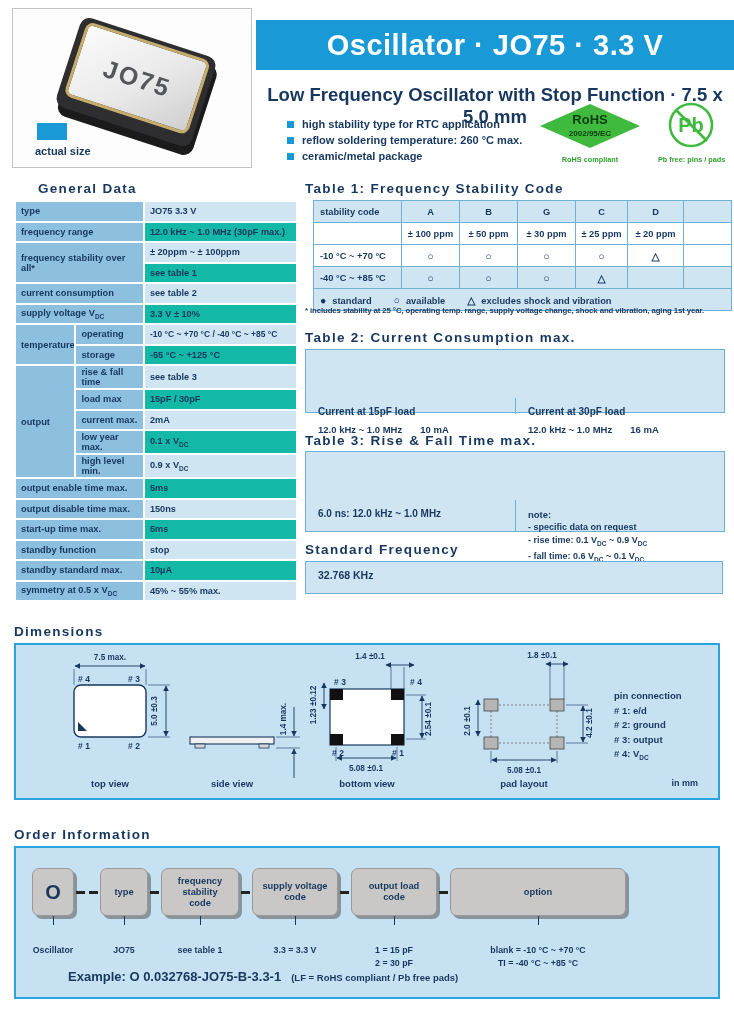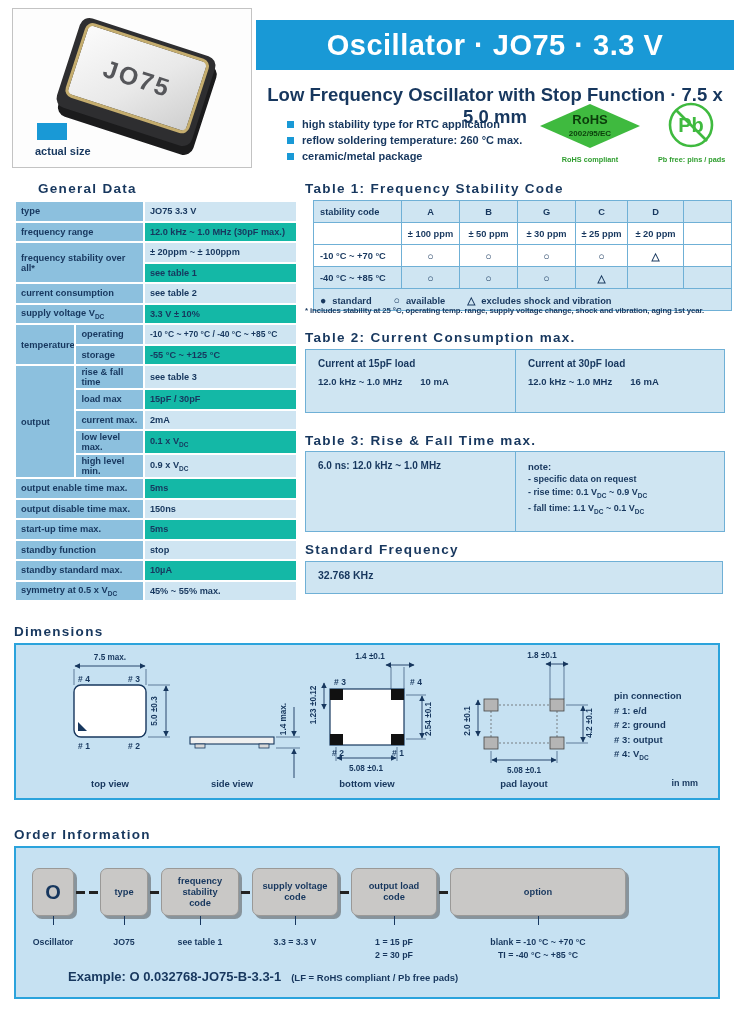--- a/index.html
+++ b/index.html
@@ -47,21 +47,21 @@
   table.t1 td.lft { text-align:left; padding-left:6px; }
   table.t1 tr.lb td { background:#cfe5f2; }
   table.t1 tr.wh td { background:#ffffff; }
   table.t1 .sym { font-size:10.5px; }
   .legend span { margin-right:6px; }
   .legend .gap { margin-right:22px; }
   .footnote { left:305px; top:306px; width:425px; font-size:7.8px; font-weight:bold; color:#17375e; white-space:nowrap; letter-spacing:-0.1px; }
 
   
   .panel2 { position:absolute; background:#cfe5f2; border:1px solid #6fb0d6; display:flex; }
-  .half { width:50%; padding:8px 12px; box-sizing:border-box; }
+  .half { width:50%; padding:8px 12px; box-sizing:border-box;margin-top:48px; }
   .half.right { border-left:1px solid #6fb0d6; }
   .ptitle { font-size:10px; font-weight:bold; color:#17375e; }
   .pval { font-size:9.5px; font-weight:bold; color:#17375e; margin-top:7px; }
   .pval .cur { margin-left:18px; }
   .noteline { font-size:9px; font-weight:bold; color:#17375e; line-height:13px; }
 
   .freqbar { position:absolute; left:305px; top:561px; width:418px; height:33px; background:#cfe5f2;
              border:1px solid #6fb0d6; box-sizing:border-box; font-size:10.5px; font-weight:bold; color:#17375e;
              padding:7px 0 0 12px; }
 
@@ -78,21 +78,21 @@
   .unit { position:absolute; right:20px; bottom:10px; font-size:9px; font-weight:bold; color:#17375e; }
 
   
   .orow { position:absolute; left:16px; top:20px; display:flex; align-items:flex-start; }
   .ocol { display:flex; flex-direction:column; align-items:center; }
   .obox { background:#c9c8c6; border:1px solid #9a9997; border-radius:7px; box-shadow:3px 3px 0 rgba(85,85,85,0.55);
           height:48px; display:flex; align-items:center; justify-content:center; text-align:center;
           font-size:9.3px; font-weight:bold; color:#17375e; white-space:pre-line; line-height:11px; box-sizing:border-box; }
   .obox.first { font-size:20px; }
   .tick { width:1px; height:9px; background:#17375e; }
-  .ocap { margin-top:11px; font-size:8.8px; font-weight:bold; color:#17375e; text-align:center; white-space:pre-line; line-height:13px; }
+  .ocap { margin-top:19px; font-size:8.8px; font-weight:bold; color:#17375e; text-align:center; white-space:pre-line; line-height:13px; }
   .dash { width:9px; height:2.5px; background:#222; margin:23px 2px 0 2px; flex:none; }
   .example { position:absolute; left:28px; bottom:13px; font-size:13px; font-weight:bold; color:#17375e;padding-left:24px; }
   .example .note { font-size:9.5px; margin-left:10px; }
 </style>
 </head>
 <body>
 
 <div class="abs photo">
   <div class="chip-body">
     <div class="chip-lid">
@@ -187,21 +187,21 @@
   </tr>
   <tr>
     <td class="lbl">load max</td>
     <td class="even val">15pF / 30pF</td>
   </tr>
   <tr>
     <td class="lbl">current max.</td>
     <td class="odd val">2mA</td>
   </tr>
   <tr>
-    <td class="lbl">low level max.</td>
+    <td class="lbl">low year max.</td>
     <td class="even val"><span>0.1 x V</span><sub>DC</sub></td>
   </tr>
   <tr>
     <td class="lbl">high level min.</td>
     <td class="odd val"><span>0.9 x V</span><sub>DC</sub></td>
   </tr>
   <tr>
     <td class="lbl" colspan="2">output enable time max.</td>
     <td class="even val">5ms</td>
   </tr>
@@ -300,21 +300,21 @@
 
 <div class="hdg" style="left:305px; top:433px;">Table 3: Rise &amp; Fall Time max.</div>
 <div class="panel2" style="left:305px; top:451px; width:418px; height:79px;">
   <div class="half">
     <div class="ptitle">6.0 ns:  12.0 kHz ~ 1.0 MHz</div>
   </div>
   <div class="half right">
     <div class="noteline" style="font-size:9.5px;">note:</div>
     <div class="noteline">- specific data on request</div>
     <div class="noteline"><span>- rise time:  0.1 V</span><sub>DC</sub><span> ~ 0.9 V</span><sub>DC</sub></div>
-    <div class="noteline"><span>- fall time:  1.1 V</span><sub>DC</sub><span> ~ 0.1 V</span><sub>DC</sub></div>
+    <div class="noteline"><span>- fall time:  0.6 V</span><sub>DC</sub><span> ~ 0.1 V</span><sub>DC</sub></div>
   </div>
 </div>
 
 <div class="hdg" style="left:305px; top:542px;">Standard Frequency</div>
 <div class="freqbar">32.768 KHz</div>
 
 <div class="hdg" style="left:14px; top:624px;">Dimensions</div>
 <div class="bigpanel" style="top:643px; height:157px;">
   <svg width="584" height="150" viewBox="0 0 584 150" style="position:absolute; left:6px; top:4px;">
     <defs>

